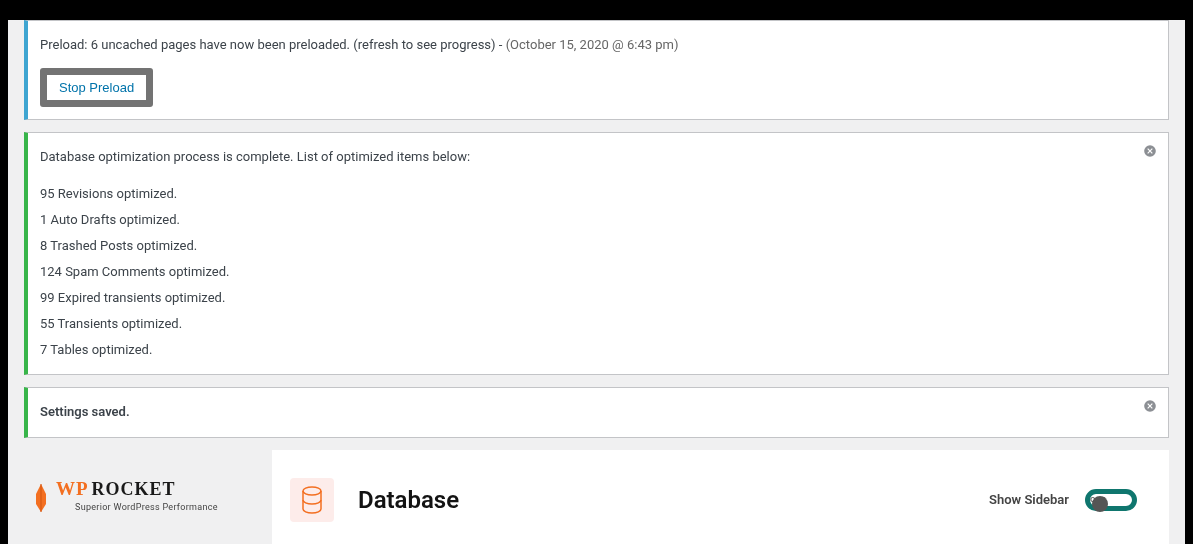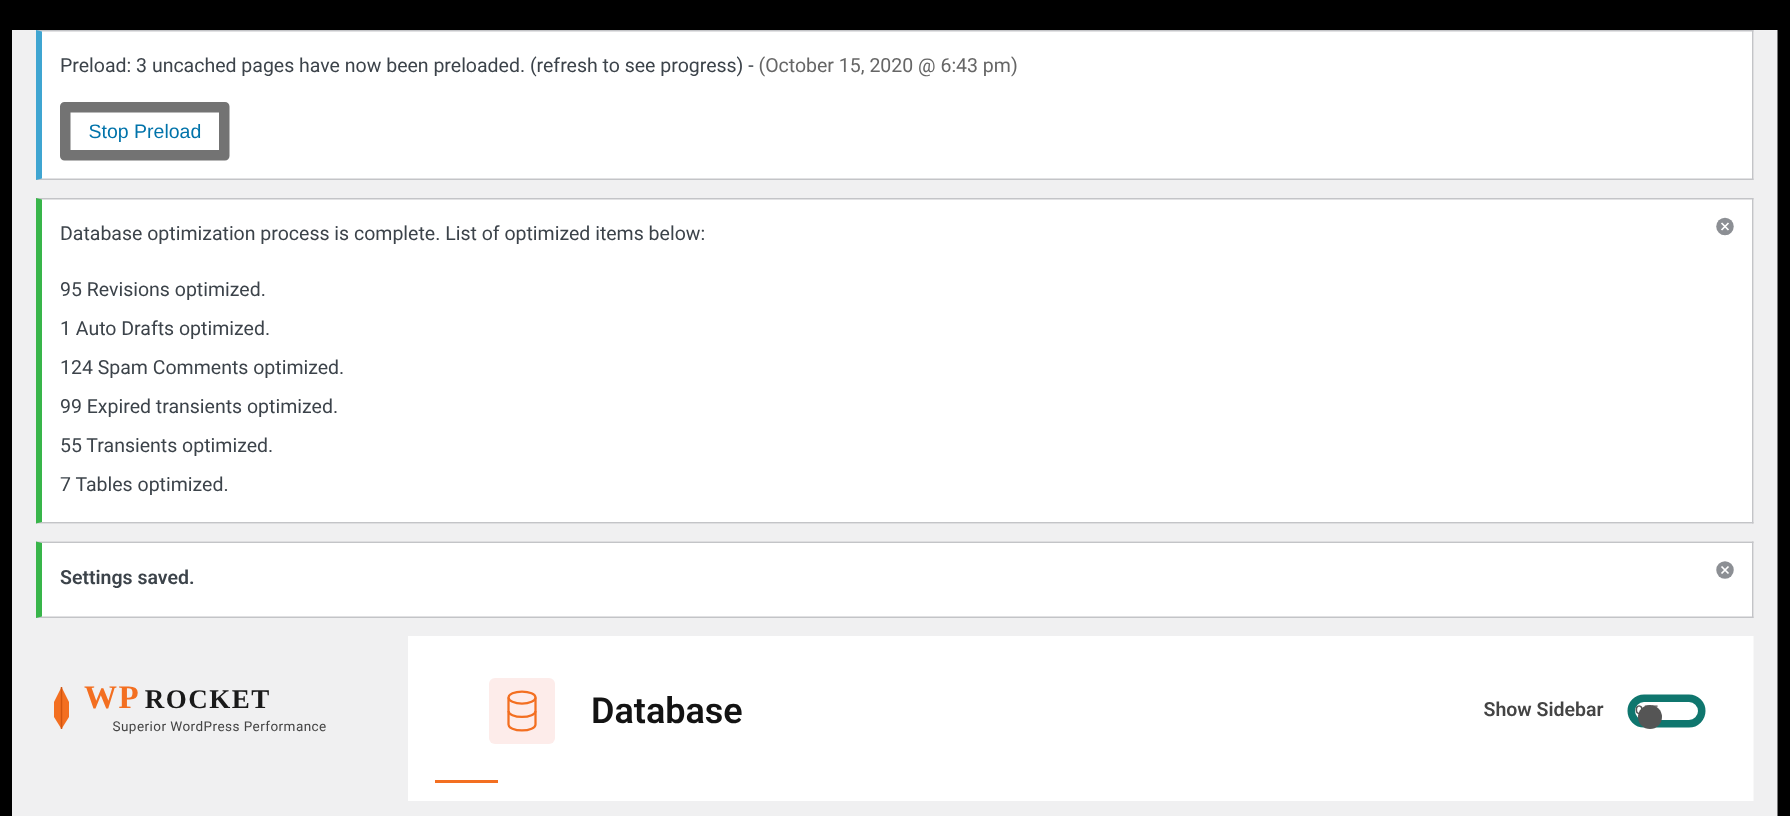--- a/index.html
+++ b/index.html
@@ -69,21 +69,21 @@
       min-height: 110px;
     }
     .logo-col {
       background: #f0f0f1;
       width: 230px;
       padding: 28px 0 0 8px;
     }
     .logo-col .wp {
       font-family: Georgia, 'Times New Roman', serif;
       font-weight: 700;
-      font-size: 22px;
+      font-size: 19px;
       letter-spacing: 1px;
       color: #f36f21;
       display: inline;
     }
     .logo-col .rocket {
       font-family: Georgia, 'Times New Roman', serif;
       font-weight: 700;
       font-size: 18px;
       letter-spacing: 1px;
       color: #1a1a1a;
@@ -116,21 +116,20 @@
     .header-row {
       display: flex;
       align-items: center;
       padding: 28px 32px 24px 18px;
       justify-content: space-between;
     }
     .header-left {
       display: flex;
       align-items: center;
       gap: 24px;
-      margin-left: 36px;
     }
     .db-icon-box {
       width: 44px;
       height: 44px;
       background: #fdecea;
       border-radius: 4px;
       display: flex;
       align-items: center;
       justify-content: center;
     }
@@ -191,36 +190,37 @@
       margin-left: 18px;
     }
   </style>
 </head>
 <body>
 
 <div class="page">
 
   <div class="notice blue">
     <p class="line">
-      <span>Preload: 3 uncached pages have now been preloaded. (refresh to see progress) - </span><span class="timestamp">(October 15, 2020 @ 6:43 pm)</span>
+      <span>Preload: 6 uncached pages have now been preloaded. (refresh to see progress) - </span><span class="timestamp">(October 15, 2020 @ 6:43 pm)</span>
     </p>
     <button class="stop-btn">Stop Preload</button>
   </div>
 
   <div class="notice green">
     <div class="dismiss">
       <svg viewBox="0 0 24 24">
           <circle cx="12" cy="12" r="10" fill="#8c8f94"></circle>
           <path d="M8 8 L16 16 M16 8 L8 16" stroke="#fff" stroke-width="2"></path>
         </svg>
     </div>
     <p class="line title">Database optimization process is complete. List of optimized items below:</p>
     <div class="optimized-list">
       <p class="item">95 Revisions optimized.</p>
       <p class="item">1 Auto Drafts optimized.</p>
+      <p class="item">8 Trashed Posts optimized.</p>
       <p class="item">124 Spam Comments optimized.</p>
       <p class="item">99 Expired transients optimized.</p>
       <p class="item">55 Transients optimized.</p>
       <p class="item">7 Tables optimized.</p>
     </div>
   </div>
 
   <div class="notice green">
     <div class="dismiss">
       <svg viewBox="0 0 24 24">

